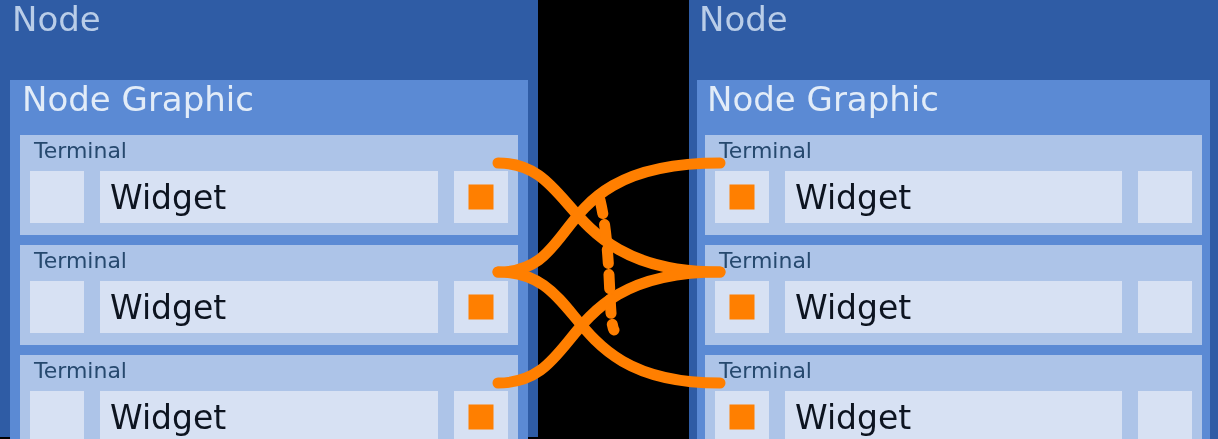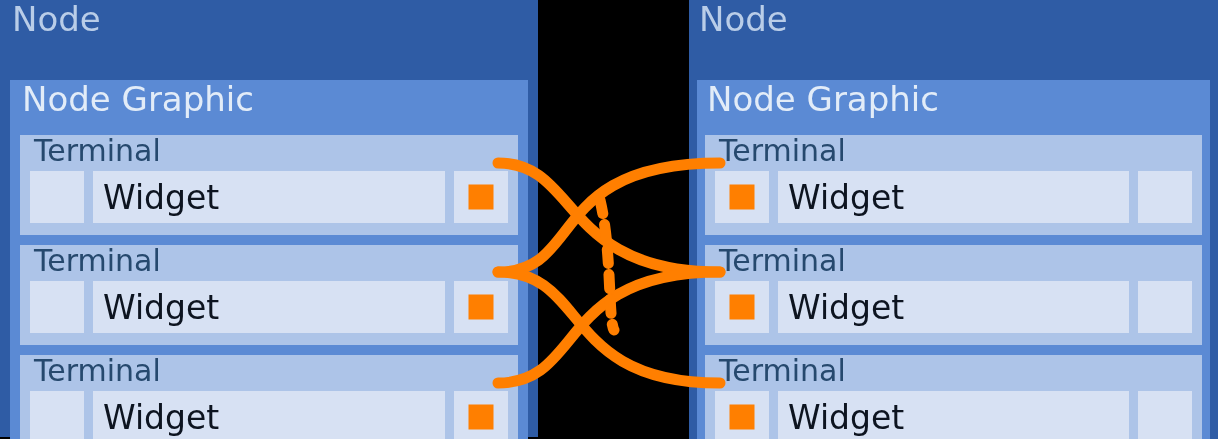--- a/index.html
+++ b/index.html
@@ -28,26 +28,26 @@
   .node.right .graphic-title{left:10px;}
 
   
   .terminal{position:absolute;background:#adc4e8;box-sizing:border-box;}
   .node.left  .terminal{left:10px;width:498px;height:100px;}
   .node.right .terminal{left:8px; width:497px;height:100px;}
   .terminal.t0{top:55px;}
   .terminal.t1{top:165px;}
   .terminal.t2{top:275px;}
 
-  .terminal-title{position:absolute;left:14px;top:0px;font-size:30px;
+  .terminal-title{position:absolute;left:14px;top:0px;font-size:22px;
                   line-height:32px;color:#26496e;white-space:nowrap;}
 
   
   .widget-row{position:absolute;left:10px;top:36px;height:52px;
-              display:flex;align-items:stretch;gap:9px;}
+              display:flex;align-items:stretch;gap:16px;}
   .node.left  .widget-row{width:478px;}
   .node.right .widget-row{width:477px;}
 
   .slot{background:#d7e1f3;width:54px;flex:0 0 54px;position:relative;}
   .widget-box{background:#d7e1f3;flex:1 1 auto;position:relative;
               display:flex;align-items:center;}
   .widget-label{font-size:33px;line-height:33px;color:#0d1420;
                 padding-left:10px;white-space:nowrap;}
 
   .socket{position:absolute;width:25px;height:25px;background:#ff7f00;

